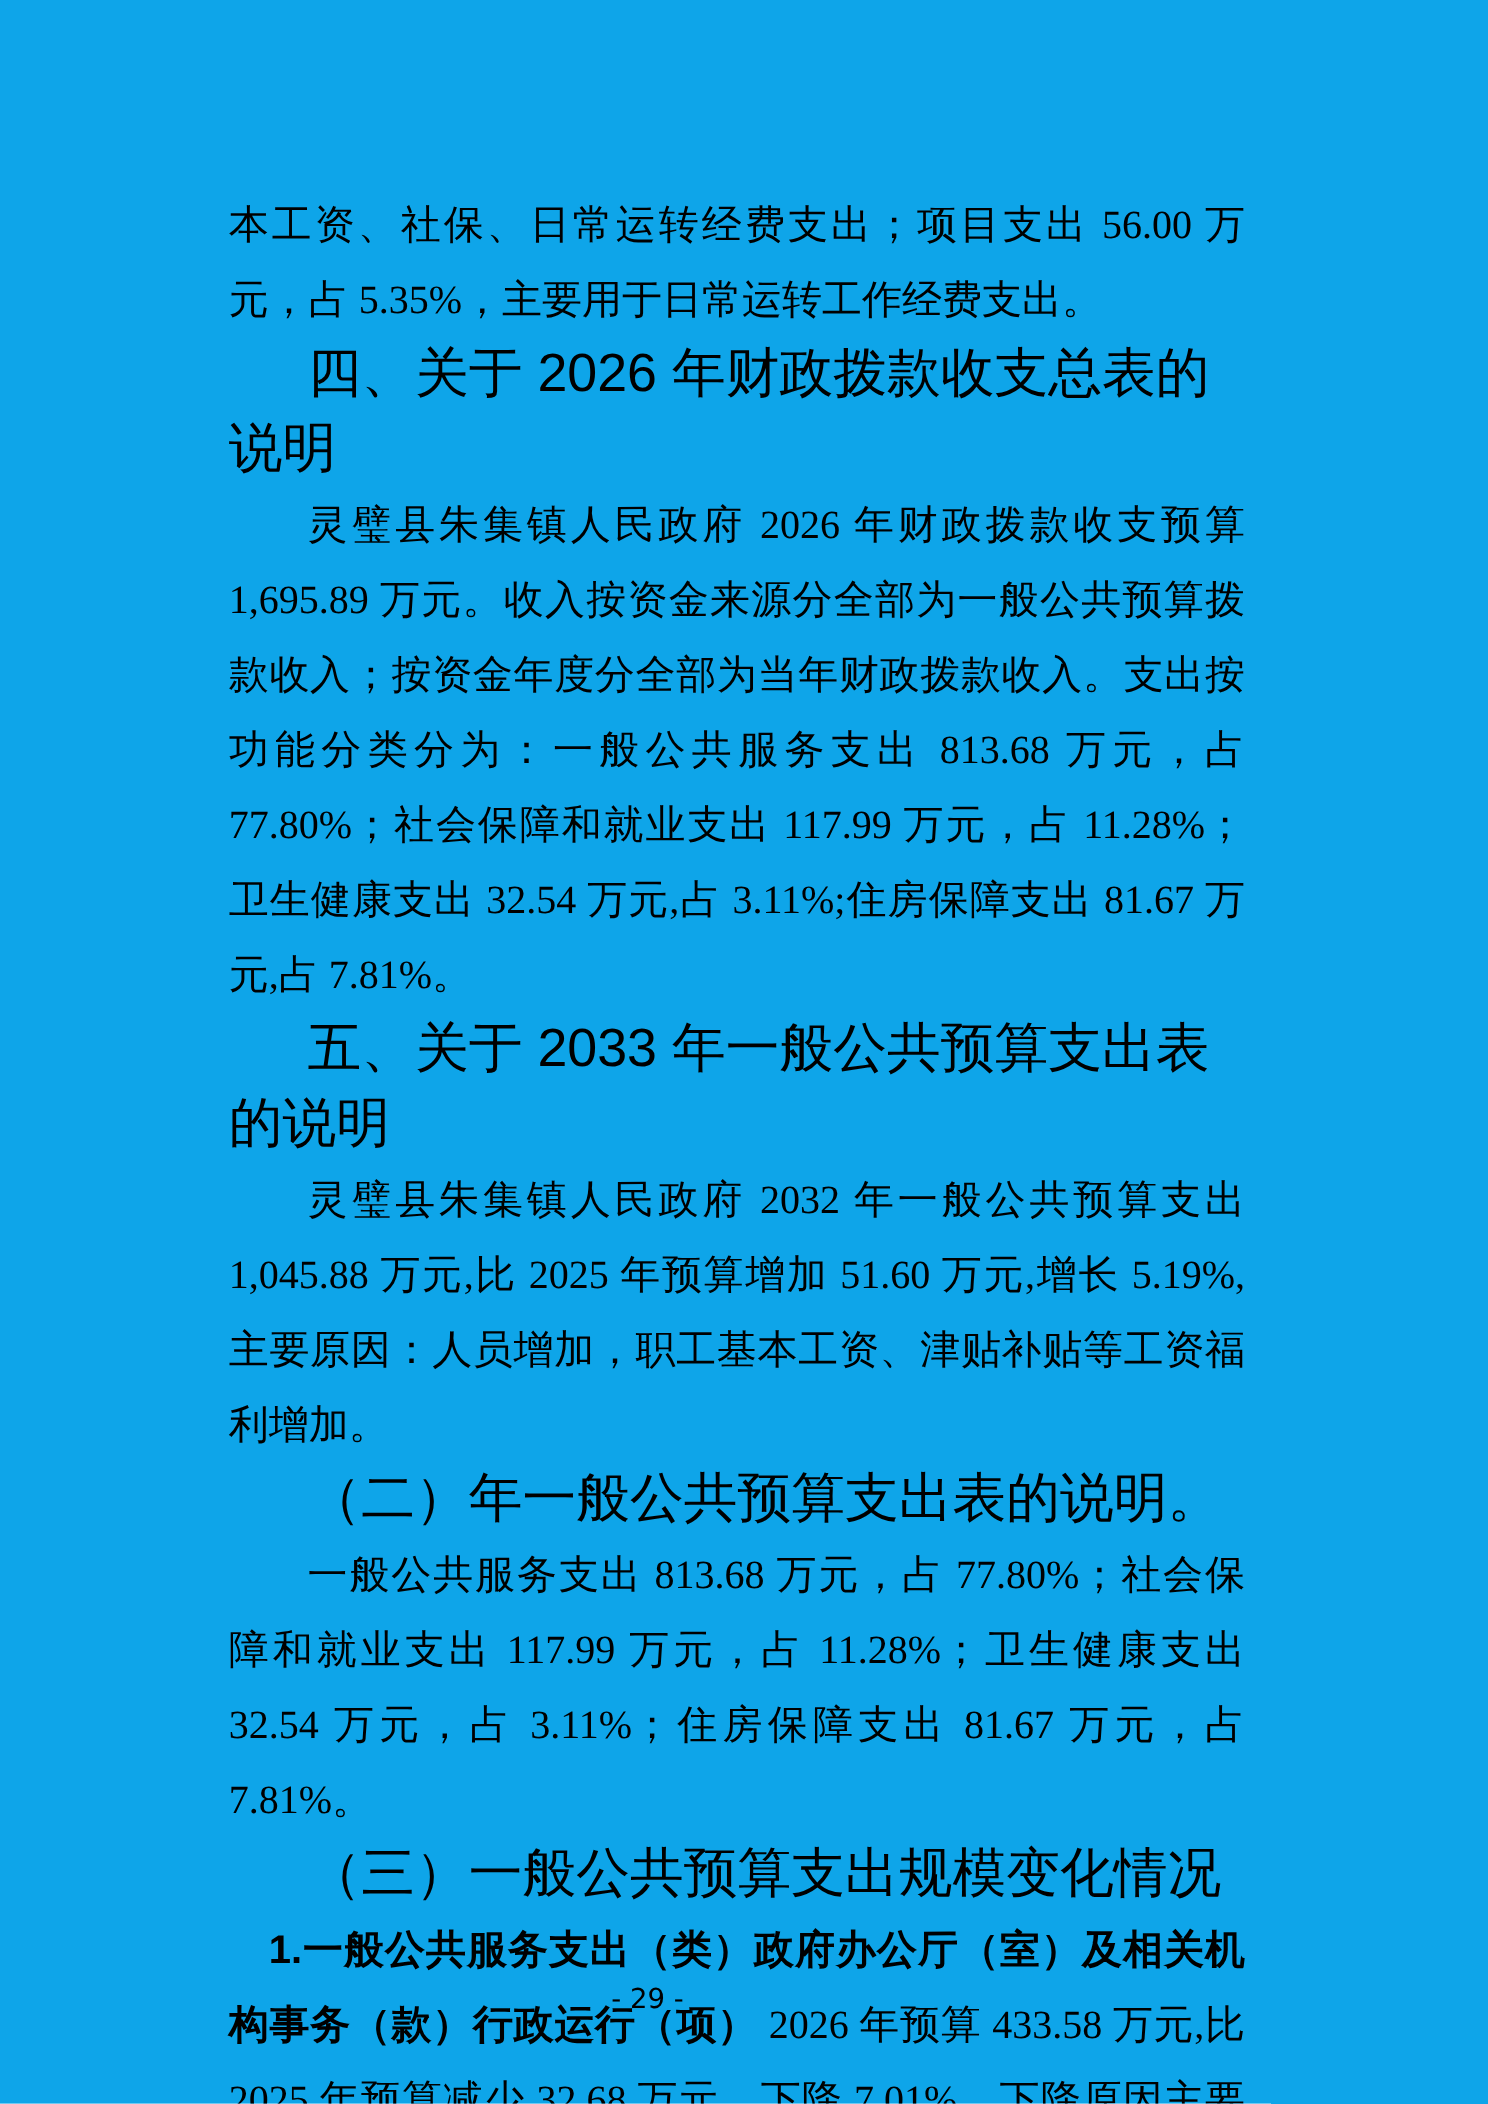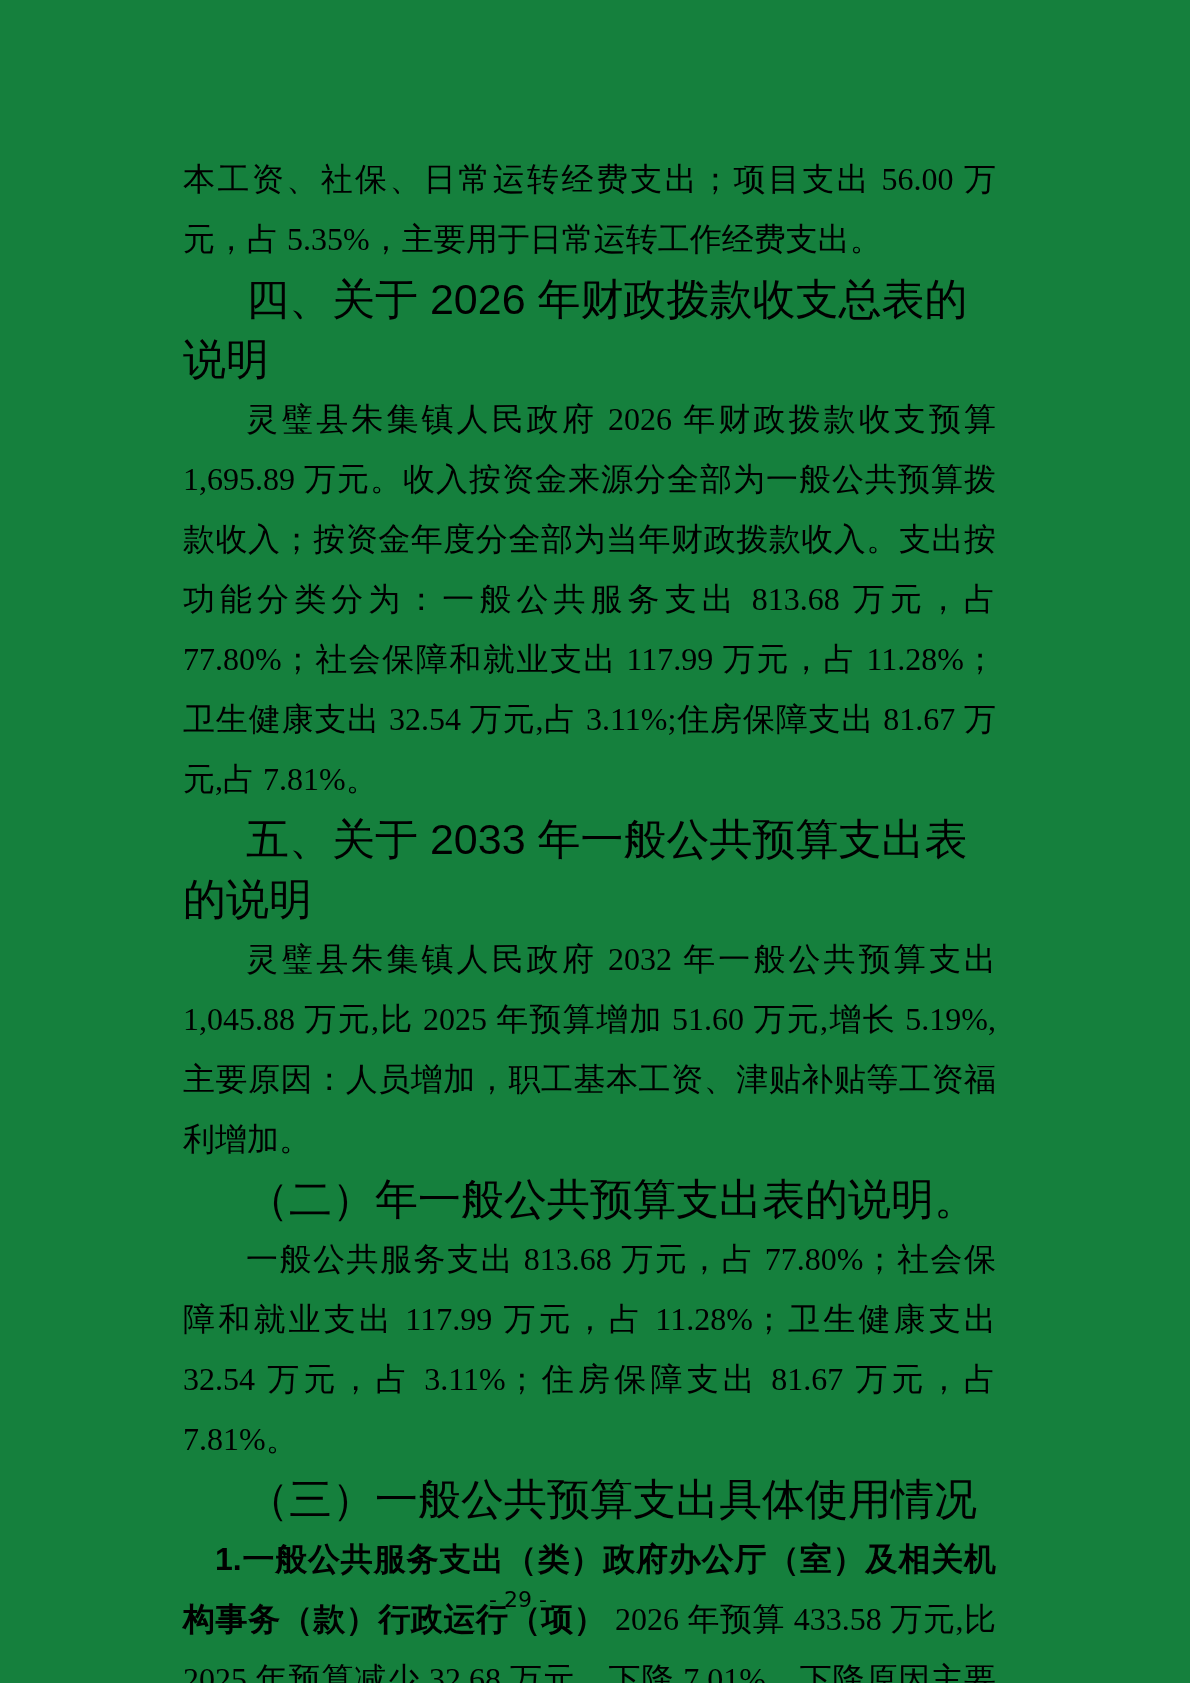--- a/index.html
+++ b/index.html
@@ -4,21 +4,21 @@
 <style>
   html, body {
     margin: 0;
     padding: 0;
     background: #ffffff;
   }
   .page {
     position: relative;
     width: 1190px;
     height: 1683px;
-    background: #15803d;
+    background: #0ea5e9;
     color: #000000;
     overflow: hidden;
   }
   .content {
     position: absolute;
     left: 183px;
     top: 149px;
     width: 813px;
     font-family: "Liberation Serif", "DejaVu Serif", serif;
     font-size: 32px;
@@ -78,21 +78,21 @@
 
     <h2 class="heading">五、关于 2033 年一般公共预算支出表的说明</h2>
 
 
     <p class="body-para indent-2">灵璧县朱集镇人民政府 2032 年一般公共预算支出 1,045.88 万元,比 2025 年预算增加 51.60 万元,增长 5.19%,主要原因：人员增加，职工基本工资、津贴补贴等工资福利增加。</p>
 
     <h3 class="subheading">（二）年一般公共预算支出表的说明。</h3>
 
     <p class="body-para indent-2">一般公共服务支出 813.68 万元，占 77.80%；社会保障和就业支出 117.99 万元，占 11.28%；卫生健康支出 32.54 万元，占 3.11%；住房保障支出 81.67 万元，占 7.81%。</p>
 
-    <h3 class="subheading">（三）一般公共预算支出具体使用情况</h3>
+    <h3 class="subheading">（三）一般公共预算支出规模变化情况</h3>
 
     <p class="body-para indent-1"><span class="bold-lead">1.一般公共服务支出（类）政府办公厅（室）及相关机构事务（款）行政运行（项）</span><span> 2026 年预算 433.58 万元,比 2025 年预算减少 32.68 万元，下降 7.01%，下降原因主要是</span></p>
 
   </div>
 
   <div class="footer">
     <span class="pageno">- 29 -</span>
   </div>
 </div>
 

